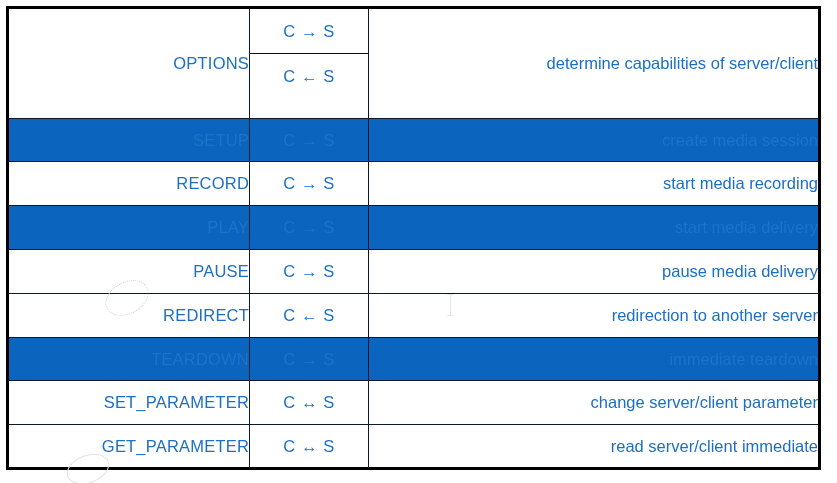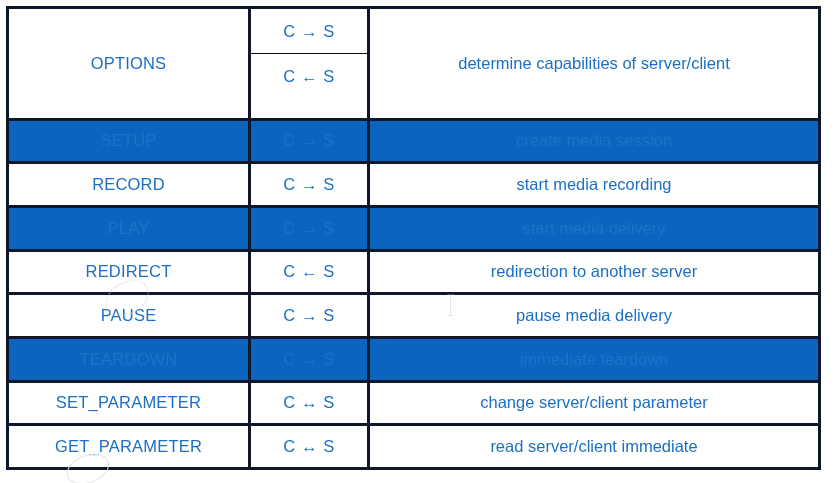--- a/index.html
+++ b/index.html
@@ -34,42 +34,42 @@
     table-layout: fixed;
     border: 3px solid #000000;
     background: #ffffff;
   }
 
   .methods-table col.c-method { width: 242px; }
   .methods-table col.c-dir    { width: 119px; }
   .methods-table col.c-desc   { width: 451px; }
 
   .methods-table td {
-    border: 3px solid #0f172a;
+    border: 1px solid #0f172a;
     padding: 0;
     vertical-align: middle;
     color: #1b6fc4;
     font-size: 16.5px;
     line-height: 1.15;
     background: #ffffff;
   }
 
   .cell-method {
     padding-left: 14px;
-    text-align: center;
+    text-align: right;
     letter-spacing: 0.2px;
   }
   .cell-dir {
     text-align: center;
     white-space: nowrap;
     letter-spacing: 0.6px;
   }
   .cell-desc {
     padding-left: 13px;
-    text-align: center;
+    text-align: right;
   }
 
   
   tr.row { height: 36px; }
   tr.row-options { height: 0; }
 
   .subdir-table {
     width: 100%;
     border-collapse: collapse;
     table-layout: fixed;
@@ -220,39 +220,39 @@
         <td class="cell-dir">
           <span class="sel-text">C → S</span>
         </td>
         <td class="cell-desc">
           <span class="sel-text">start media delivery</span>
         </td>
       </tr>
 
       <tr class="row">
         <td class="cell-method">
+          <span class="sel-text">PAUSE</span>
+        </td>
+        <td class="cell-dir">
+          <span class="sel-text">C → S</span>
+        </td>
+        <td class="cell-desc">
+          <span class="sel-text">pause media delivery</span>
+        </td>
+      </tr>
+
+      <tr class="row">
+        <td class="cell-method">
           <span class="sel-text">REDIRECT</span>
         </td>
         <td class="cell-dir">
           <span class="sel-text">C ← S</span>
         </td>
         <td class="cell-desc">
           <span class="sel-text">redirection to another server</span>
-        </td>
-      </tr>
-
-      <tr class="row">
-        <td class="cell-method">
-          <span class="sel-text">PAUSE</span>
-        </td>
-        <td class="cell-dir">
-          <span class="sel-text">C → S</span>
-        </td>
-        <td class="cell-desc">
-          <span class="sel-text">pause media delivery</span>
         </td>
       </tr>
 
       <tr class="row highlighted">
         <td class="cell-method">
           <span class="sel-text">TEARDOWN</span>
         </td>
         <td class="cell-dir">
           <span class="sel-text">C → S</span>
         </td>

